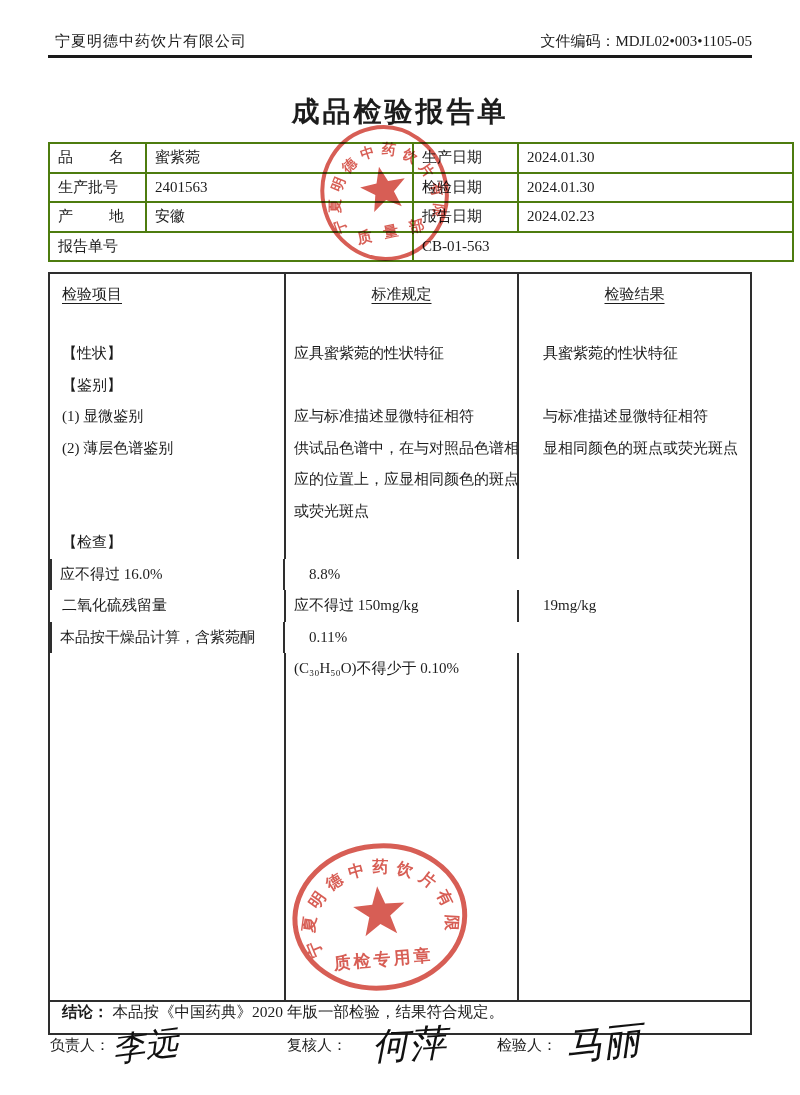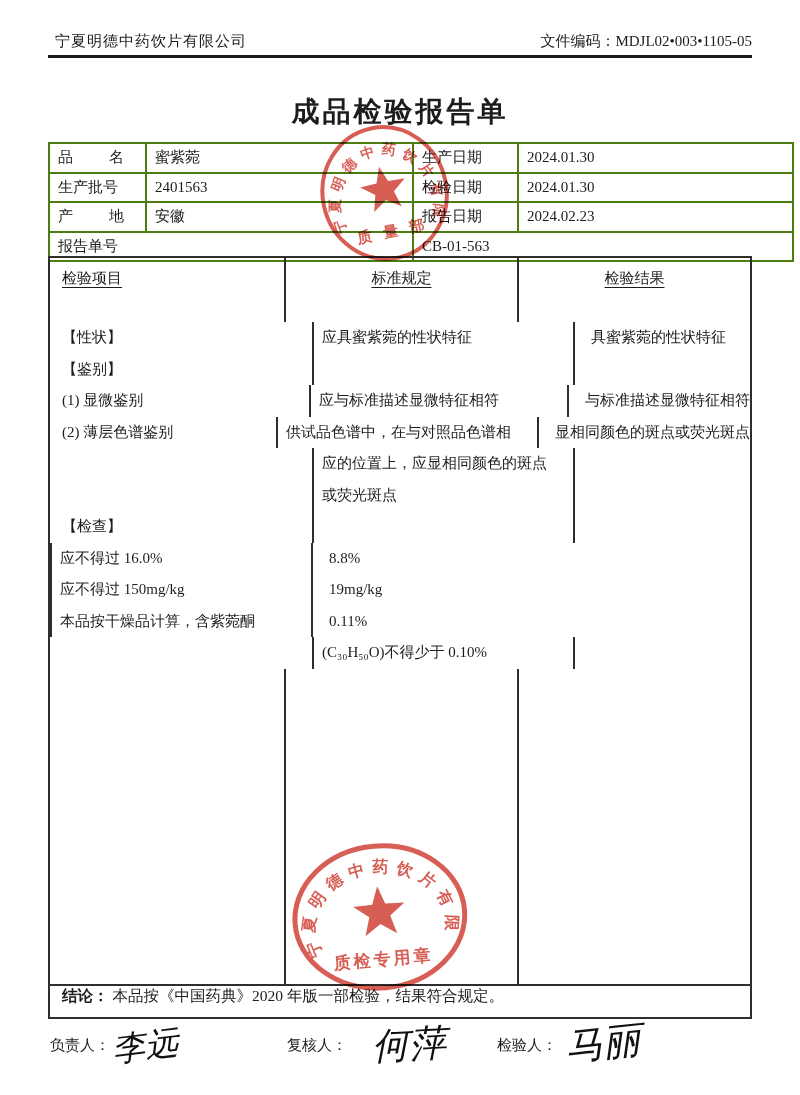--- a/index.html
+++ b/index.html
@@ -13,30 +13,30 @@
   .hdr-rule{position:absolute;left:48px;top:55px;width:704px;height:2.5px;background:#1a1a1a;}
   
   .title{position:absolute;left:0;top:93px;width:800px;text-align:center;
          font-size:28px;font-weight:bold;letter-spacing:3px;}
   
   table.info{position:absolute;left:48px;top:142px;width:704px;border-collapse:collapse;table-layout:fixed;}
   table.info td{border:2px solid #4d7c0f;height:27.5px;font-size:15px;padding:0 0 0 8px;white-space:nowrap;}
   .w1{width:87px}.w2{width:257px}.w3{width:95px}.w4{width:265px}
   .spread{display:inline-block;width:66px;text-align:justify;text-align-last:justify;}
   
-  .insp{position:absolute;left:48px;top:256px;width:704px;height:763px;
+  .insp{position:absolute;left:48px;top:272px;width:704px;height:763px;
         border:2px solid #2e2e2e;box-sizing:border-box;display:flex;flex-direction:column;}
   .insp-head{display:flex;height:64px;}
   .hc{box-sizing:border-box;padding-top:11px;font-size:15px;}
   .hc span{text-decoration:underline;text-underline-offset:4px;}
   .c1{width:234px;box-sizing:border-box;padding-left:12px;}
   .c2{width:233px;box-sizing:border-box;border-left:2px solid #2e2e2e;padding-left:8px;}
-  .c3{flex:1;box-sizing:border-box;border-left:2px solid #2e2e2e;padding-left:16px;}
+  .c3{flex:1;box-sizing:border-box;border-left:2px solid #2e2e2e;padding-left:24px;}
   .hc.c2,.hc.c3{text-align:center;padding-left:0;}
-  .irow{display:flex;height:31.5px;gap:28px;}
+  .irow{display:flex;height:31.5px;}
   .irow div{font-size:15px;line-height:31.5px;white-space:nowrap;overflow:visible;}
   .spacer{display:flex;flex:1;}
   .concl{display:flex;height:33px;border-top:2px solid #2e2e2e;align-items:flex-start;
          padding-left:12px;font-size:15.5px;box-sizing:border-box;}
   .concl b{margin-right:4px;}
   
   .sig-label{position:absolute;font-size:15px;top:1036px;text-align:center;}
   .sig{position:absolute;font-style:italic;color:#111;white-space:nowrap;
        font-family:"DejaVu Serif","Liberation Serif",serif;}
   
@@ -122,20 +122,21 @@
     <div class="irow">
         <div class="c1">【检查】</div>
         <div class="c2"></div>
         <div class="c3"></div>
       </div>
     <div class="irow">
         <div class="c2">应不得过 16.0%</div>
         <div class="c3">8.8%</div>
       </div>
     <div class="irow">
+        <div class="c1">二氧化硫残留量</div>
         <div class="c2">应不得过 150mg/kg</div>
         <div class="c3">19mg/kg</div>
       </div>
     <div class="irow">
         <div class="c2">本品按干燥品计算，含紫菀酮</div>
         <div class="c3">0.11%</div>
       </div>
     <div class="irow">
         <div class="c1"></div>
         <div class="c2">(C₃₀H₅₀O)不得少于 0.10%</div>

